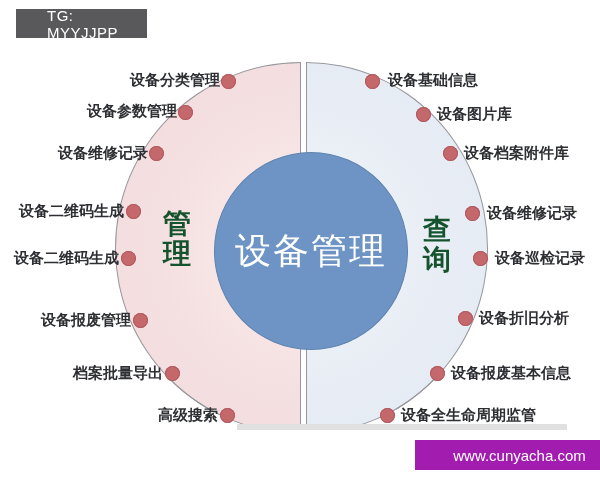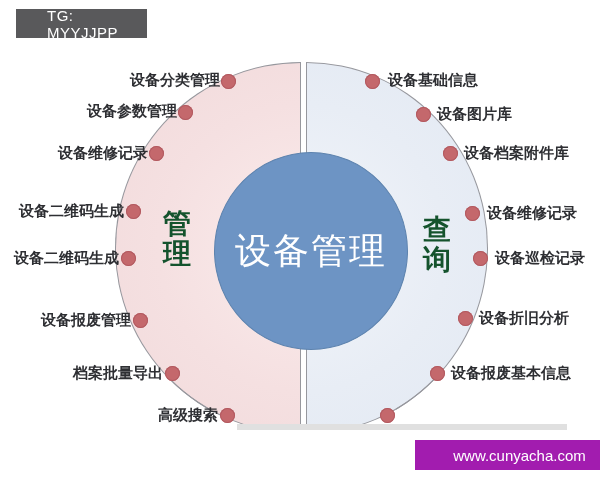--- a/index.html
+++ b/index.html
@@ -82,15 +82,16 @@
   <div class="node-label left" style="right:437px;top:363px;">档案批量导出</div>
   <div class="node-label" style="left:388px;top:70px;">设备基础信息</div>
 
   <div class="node-label left" style="right:382px;top:405px;">高级搜索</div>
   <div class="node-label" style="left:437px;top:104px;">设备图片库</div>
   <div class="node-label" style="left:487px;top:203px;">设备维修记录</div>
   <div class="node-label" style="left:464px;top:143px;">设备档案附件库</div>
   <div class="node-label" style="left:495px;top:248px;">设备巡检记录</div>
   <div class="node-label" style="left:479px;top:308px;">设备折旧分析</div>
   <div class="node-label" style="left:451px;top:363px;">设备报废基本信息</div>
+  <div class="node-label" style="left:401px;top:405px;">设备全生命周期监管</div>
 
   <div id="banner-bottom" class="banner">www.cunyacha.com</div>
 </div>
 
 </body></html>

